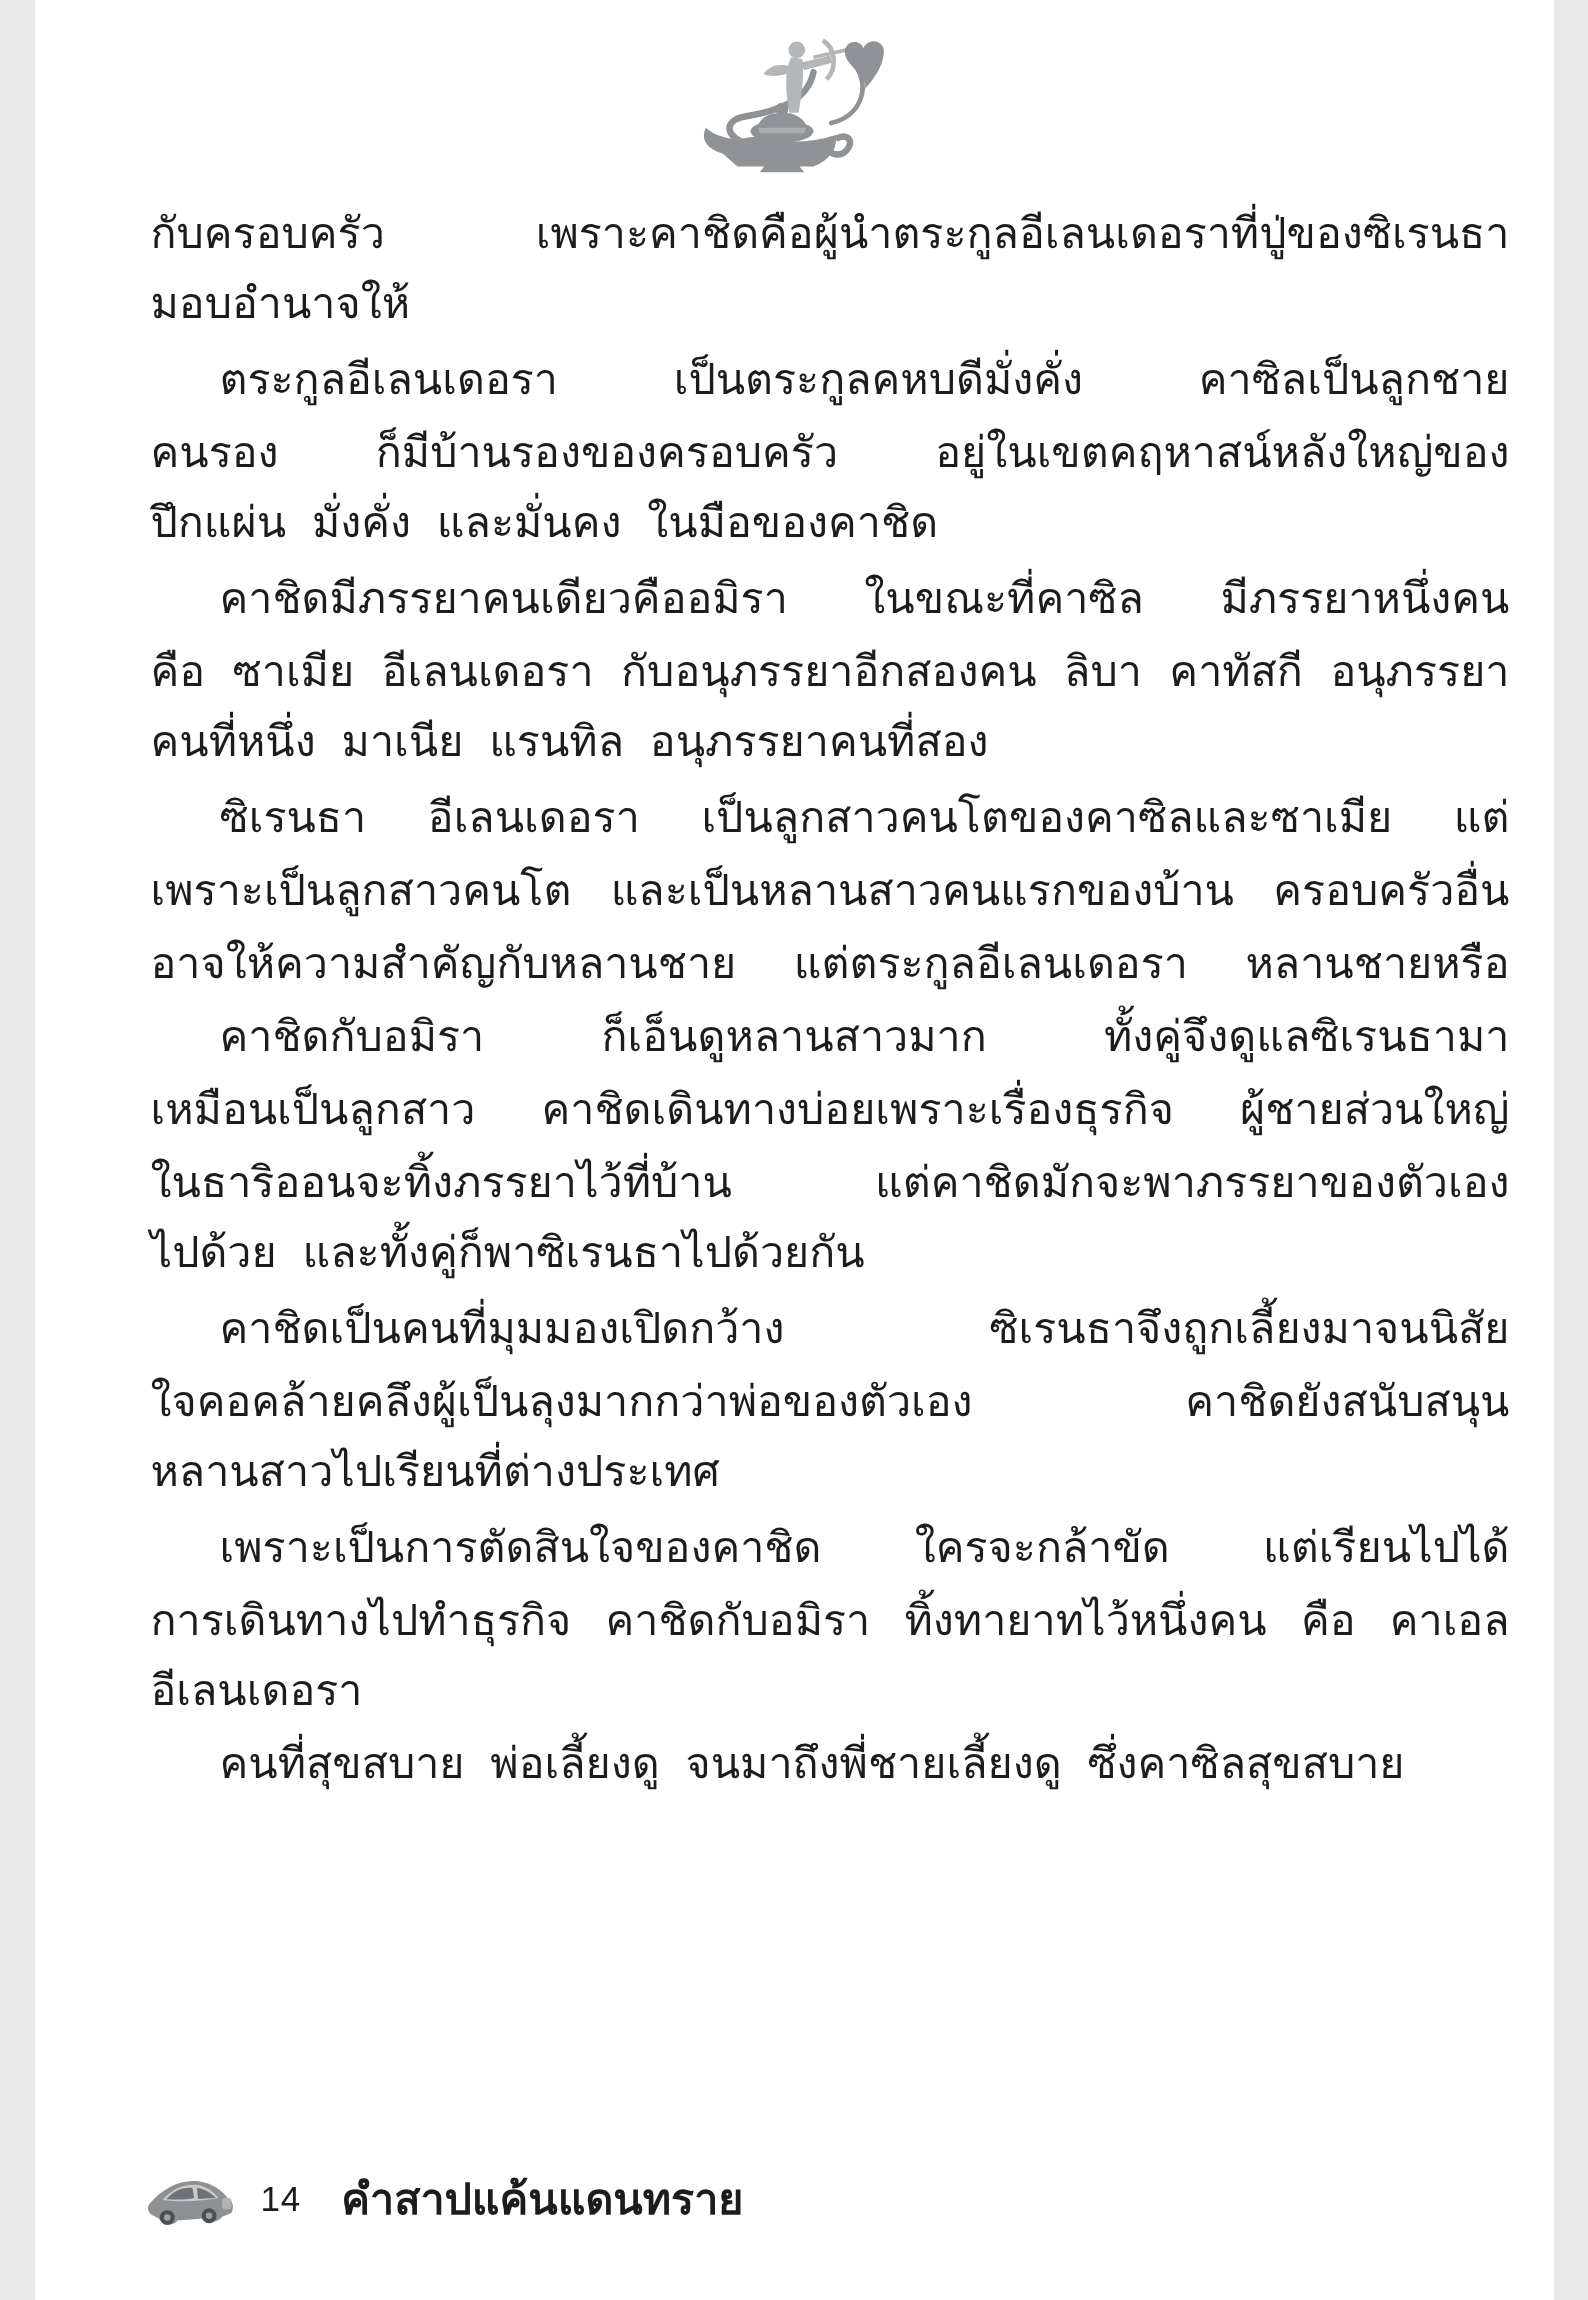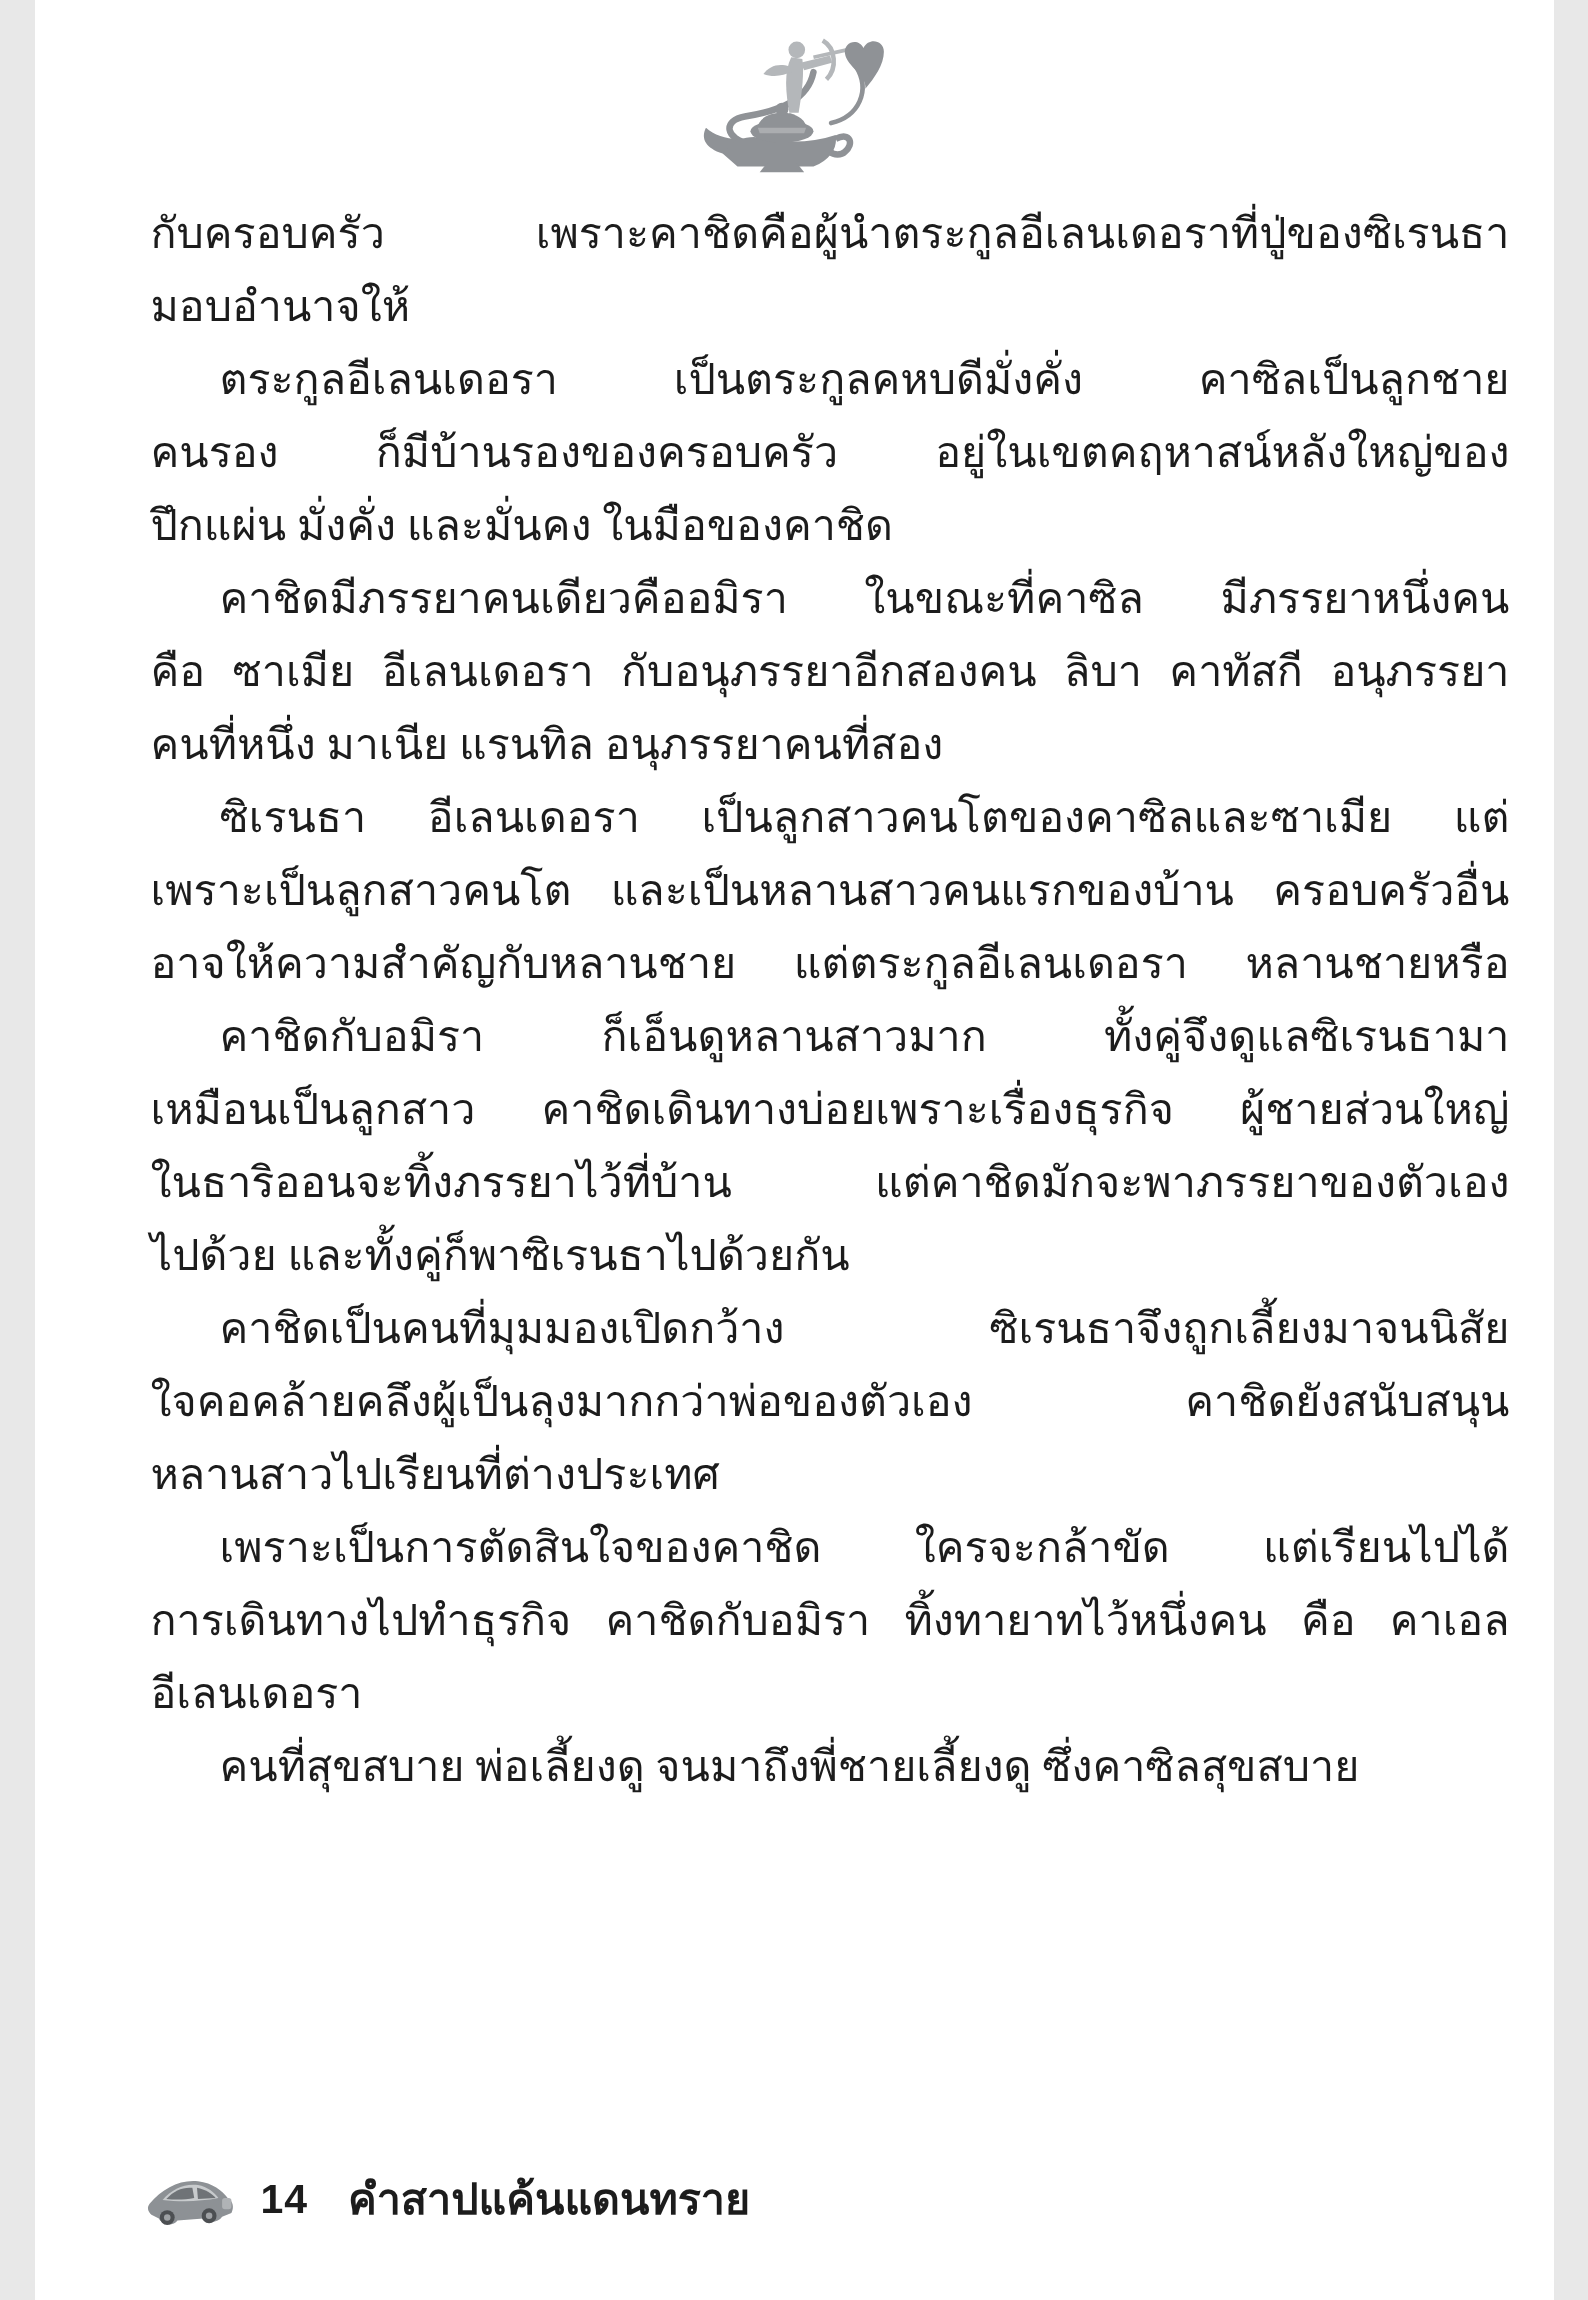--- a/index.html
+++ b/index.html
@@ -36,36 +36,36 @@
   .para { margin: 0; padding: 0; }
   .line {
     font-size: 43px;
     line-height: 73px;
     height: 73px;
     text-align: justify;
     text-align-last: justify;
     white-space: normal;
     overflow: visible;
   }
-  .line.last { text-align-last: left; }
+  .line.last { text-align-last: left; font-family: Liberation Mono, monospace; }
   .line.indent { text-indent: 69px; }
 
   
   .footer {
     position: absolute;
     left: 109px;
     bottom: 67px;
     display: flex;
     align-items: center;
     gap: 24px;
   }
   .footer .car { display: inline-flex; }
   .footer .pagenum {
-    font-size: 41px;
-    font-weight: bold;
+    font-size: 35px;
+    font-weight: normal;
     font-family: "Liberation Sans", sans-serif;
     letter-spacing: 0.9px;
   }
   .footer .booktitle {
     font-size: 43px;
     font-weight: bold;
     margin-left: 16px;
   }
 </style>
 </head>

